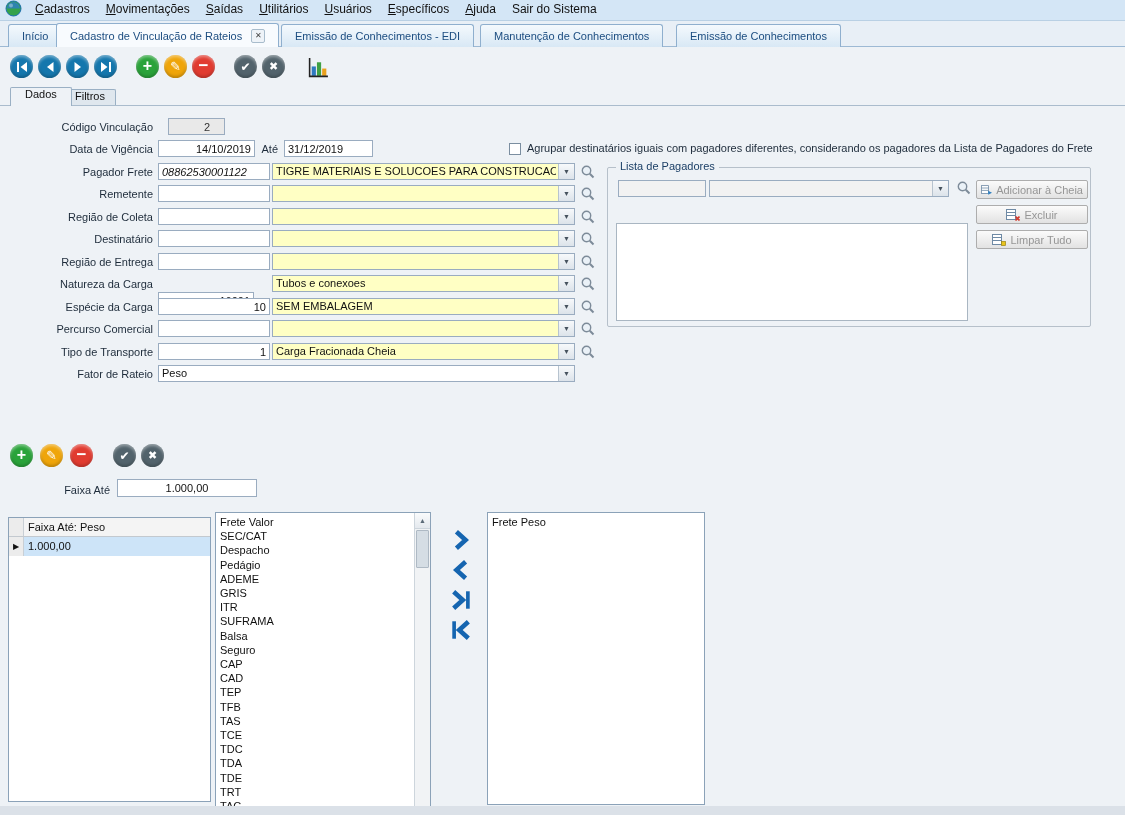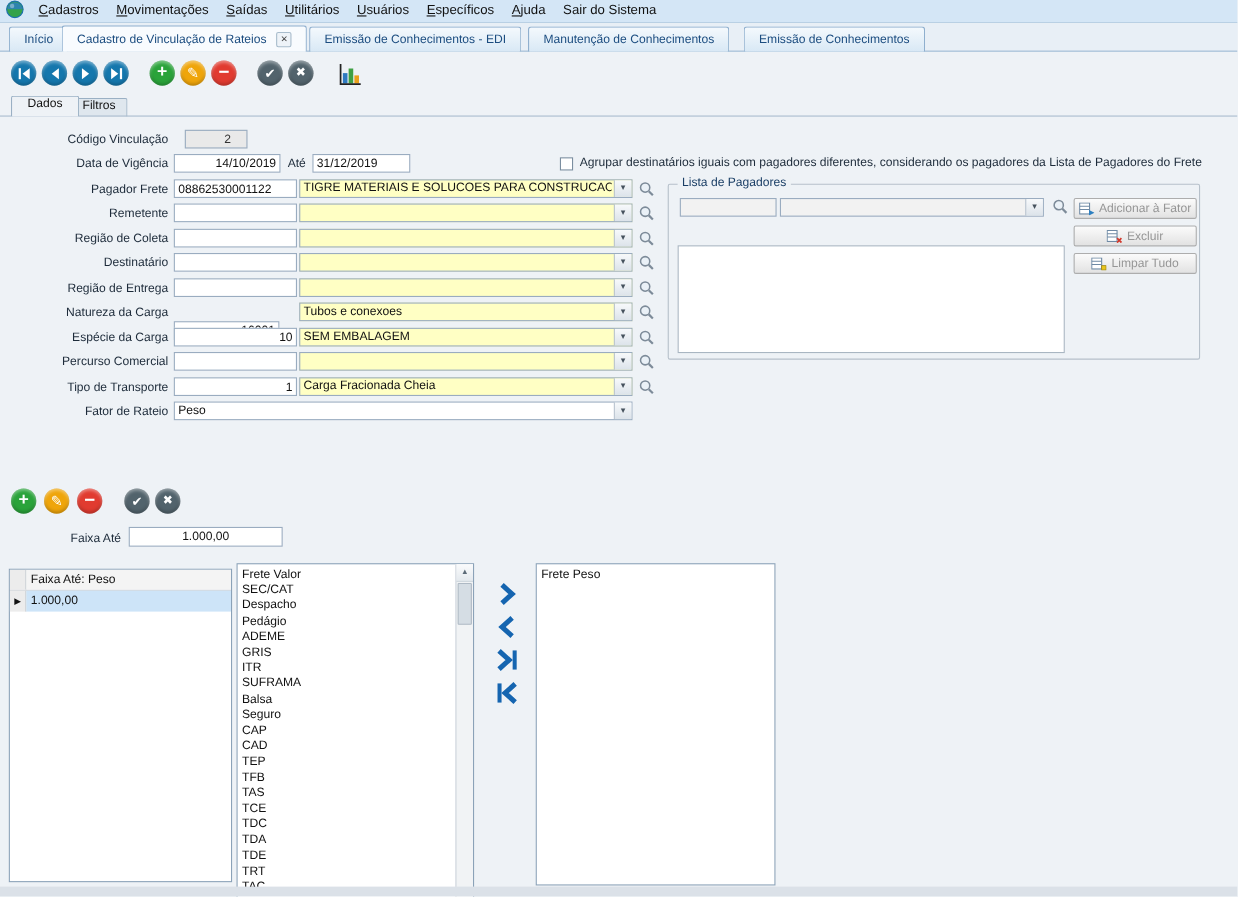--- a/index.html
+++ b/index.html
@@ -188,21 +188,21 @@
 <div class="flabel" style="top:276px">Natureza da Carga</div>
 <div class="flabel" style="top:299px">Espécie da Carga</div>
 <div class="flabel" style="top:321px">Percurso Comercial</div>
 <div class="flabel" style="top:344px">Tipo de Transporte</div>
 <div class="flabel" style="top:366px">Fator de Rateio</div>
 
 <input class="tbox dis tr" style="left: 168px; top: 118px; width: 57px; padding-right: 14px;" readonly="" value="2">
 <input class="tbox" style="left: 158px; top: 140px; width: 97px; text-align: right;" value="14/10/2019">
 <input class="tbox" style="left: 284px; top: 140px; width: 89px;" value="31/12/2019">
 
-<input class="tbox" style="left: 158px; top: 163px; width: 112px;" value="08862530001122">
+<input class="tbox" style="left: 158px; top: 163px; width: 112px; font-style: italic;" value="08862530001122">
 <div class="combo yellow" style="left:272px;top:163px;width:303px">
   <span class="combo-text">TIGRE MATERIAIS E SOLUCOES PARA CONSTRUCAO LTD</span>
   <span class="combo-arrow">▼</span>
 </div>
 <span class="mag" style="left:580px;top:164px">
     <svg width="16" height="16" viewBox="0 0 16 16">
       <circle cx="6.5" cy="6.5" r="4.2" fill="#eaf1f7" stroke="#7d8b99" stroke-width="1.4"></circle>
       <line x1="9.8" y1="9.8" x2="13.5" y2="13.5" stroke="#7d8b99" stroke-width="2"></line>
     </svg>
   </span>
@@ -325,21 +325,21 @@
       </svg>
     </span>
 
   <div class="gbtn" style="top:12px">
     <svg width="14" height="12" viewBox="0 0 14 12">
         <rect x="0.5" y="0.5" width="9" height="10" fill="#fff" stroke="#6f8aa5"></rect>
         <line x1="0.5" y1="3.5" x2="9.5" y2="3.5" stroke="#6f8aa5"></line>
         <line x1="0.5" y1="6.5" x2="9.5" y2="6.5" stroke="#6f8aa5"></line>
         <path d="M9 7 l5 2.5 -5 2.5 z" fill="#2d7fc0"></path>
       </svg>
-    <span>Adicionar à Fator</span>
+    <span>Adicionar à Cheia</span>
   </div>
   <div class="gbtn" style="top:37px">
     <svg width="14" height="12" viewBox="0 0 14 12">
         <rect x="0.5" y="0.5" width="9" height="10" fill="#fff" stroke="#6f8aa5"></rect>
         <line x1="0.5" y1="3.5" x2="9.5" y2="3.5" stroke="#6f8aa5"></line>
         <line x1="0.5" y1="6.5" x2="9.5" y2="6.5" stroke="#6f8aa5"></line>
         <path d="M9.5 7.5 l4 4 M13.5 7.5 l-4 4" stroke="#d23a2e" stroke-width="1.6"></path>
       </svg>
     <span>Excluir</span>
   </div>

